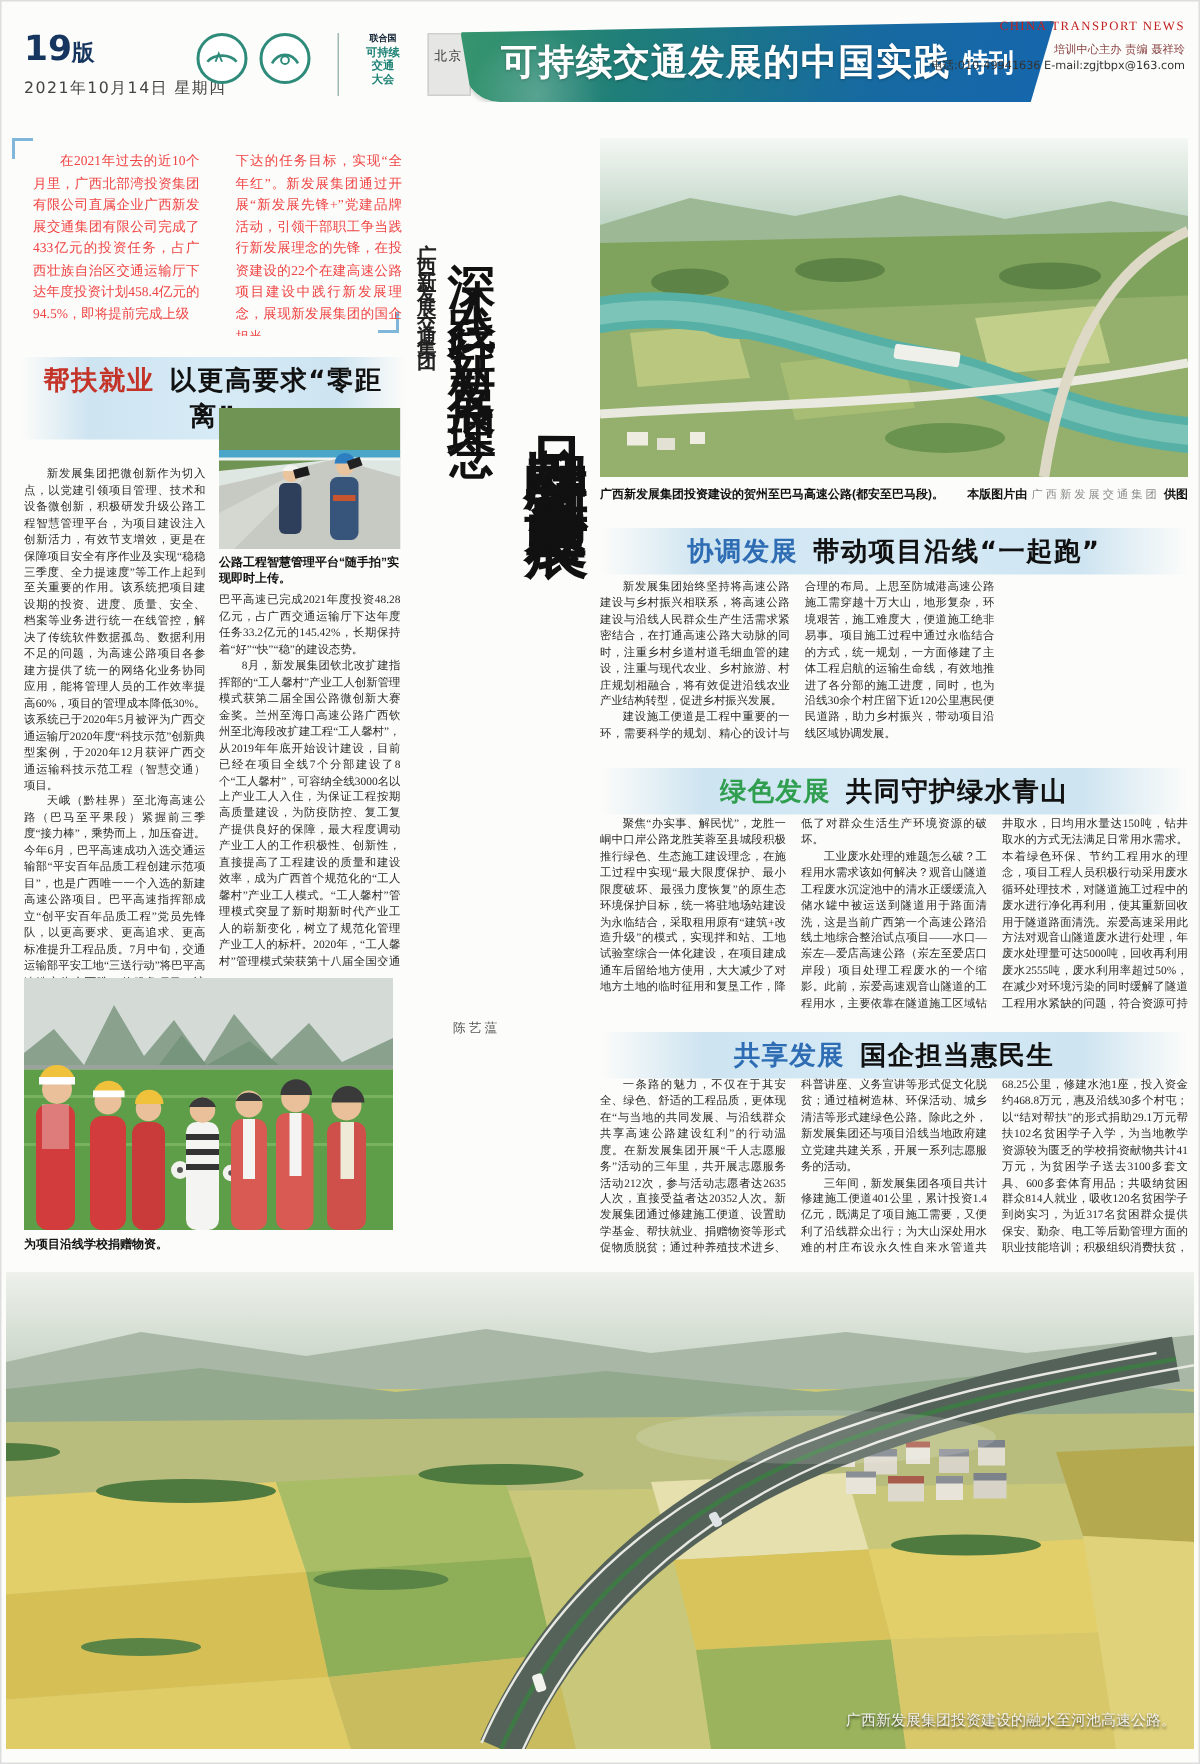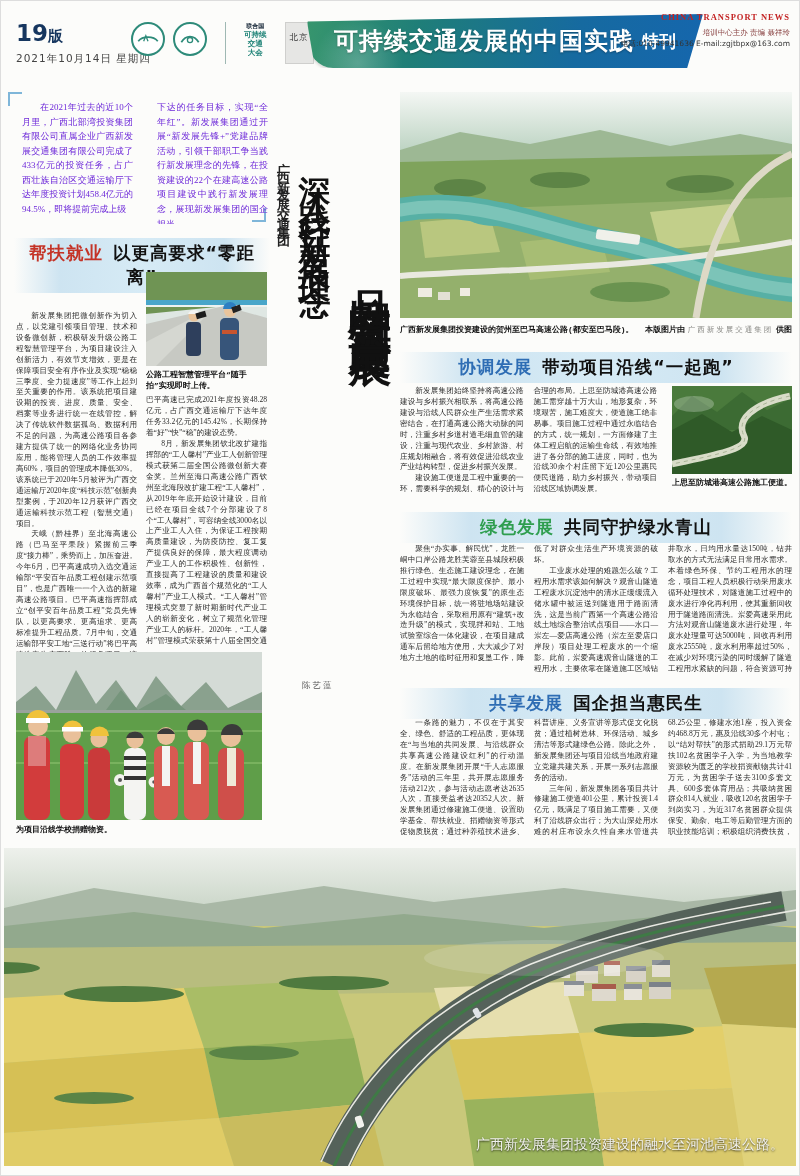--- a/index.html
+++ b/index.html
@@ -35,26 +35,26 @@
     border-radius:6px 2px 2px 26px / 14px 2px 2px 30px;
     clip-path: polygon(0 14%, 100% 0, 96% 100%, 2% 100%);
     display:flex; align-items:center; justify-content:center; gap:8px;
     box-shadow:0 2px 3px rgba(0,0,0,.15);
   }
   .banner::before { content:""; position:absolute; left:6px; top:4px; width:90px; height:90px;
     border-radius:50%; background:radial-gradient(circle,rgba(255,255,255,.22),rgba(255,255,255,0) 70%); }
   .banner .main { color:#fff; font-family:"DejaVu Sans",sans-serif; font-weight:900; font-size:24px; letter-spacing:1px; text-shadow:0 1px 2px rgba(0,0,0,.3); }
   .banner .sub  { color:#fff; font-family:"DejaVu Sans",sans-serif; font-weight:700; font-size:17px; }
   .masthead-cn { font-family:"Liberation Serif",serif; font-weight:bold; font-style:italic; font-size:21px; color:#c32222; letter-spacing:2px; }
-  .masthead-en { font-family:"Liberation Serif",serif; font-weight:bold; font-size:8.5px; color:#c32222; letter-spacing:1px;text-align:right; }
+  .masthead-en { font-family:"Liberation Serif",serif; font-weight:normal; font-size:8.5px; color:#c32222; letter-spacing:1px;text-align:right; }
   .mast-meta { font-size:7.5px; color:#8a4444; text-align:right; line-height:1.5; font-family:"DejaVu Sans",sans-serif; }
   .mast-meta .contact { color:#333; }
 
   
-  .intro { display:flex; gap:24px; color:#6d28d9; }
+  .intro { display:flex; gap:24px; color:#ef4444; }
   .intro .c { width:118px; font-size:9px; line-height:1.62; text-align:justify; }
   .intro p { text-indent:2em; }
   .intro p.cont { text-indent:0; }
   .cropmark { border-left:2px solid #7fb6d9; border-top:2px solid #7fb6d9; width:14px; height:14px; }
   .cropmark.br { border:none; border-right:2px solid #7fb6d9; border-bottom:2px solid #7fb6d9; }
 
   
   .sec-head { text-align:center; font-family:"DejaVu Sans",sans-serif; font-weight:900; font-size:17.5px;
     padding:3px 0 4px; letter-spacing:1px; color:#111;
     background:linear-gradient(90deg,rgba(190,220,238,0) 0%,rgba(190,220,238,.75) 18%,rgba(210,233,245,.9) 50%,rgba(190,220,238,.75) 82%,rgba(190,220,238,0) 100%); }
@@ -62,36 +62,36 @@
   .tag-red { color:#c43327; } .tag-blue { color:#2e6db4; } .tag-green { color:#2f9e4f; }
 
   
   .body { font-size:7.6px; line-height:1.44; text-align:justify; color:#2b2b2b; overflow:hidden; }
   .body p { text-indent:2em; }
   .body p.noindent { text-indent:0; }
   .twocol { display:flex; gap:9px; }
   .twocol .c { width:121px; overflow:hidden; }
   .cols2 { column-count:2; column-gap:10px; }
   .cols3 { column-count:3; column-gap:10px; }
-  .photo-cap { font-size:8px; font-weight:bold; line-height:1.4; color:#111; font-family:Liberation Mono, monospace; }
+  .photo-cap { font-size:8px; font-weight:bold; line-height:1.4; color:#111; font-family:Liberation Sans, sans-serif; }
   .photo-frame { background:#ccc; overflow:hidden; }
   .photo-frame svg { display:block; }
 
   
   .v { writing-mode:vertical-rl; text-orientation:upright; font-family:"DejaVu Sans",sans-serif; color:#111; }
   .v-org   { font-size:13px; font-weight:600; letter-spacing:9px; color:#222; }
   .v-sub   { font-size:32px; font-weight:900; letter-spacing:14px; }
   .v-title { font-size:43px; font-weight:900; letter-spacing:7px; }
   .byline { font-size:8.5px; color:#555; letter-spacing:2px; }
 
   .caption-row { display:flex; justify-content:space-between; align-items:baseline; }
   .credit { font-size:8px; font-weight:bold; color:#111; font-family:"DejaVu Sans",sans-serif; }
   .credit .nm { font-weight:normal; color:#8a8a86; letter-spacing:2px; font-size:7.5px; font-family:"Liberation Serif",serif; }
 
-  .bottom-cap { font-size:14px; color:#f2f2ee; text-shadow:0 1px 2px rgba(0,0,0,.8); font-family:"DejaVu Sans",sans-serif; }
+  .bottom-cap { font-size:10px; color:#f2f2ee; text-shadow:0 1px 2px rgba(0,0,0,.8); font-family:"DejaVu Sans",sans-serif; }
 </style>
 </head>
 <body>
 
 <div class="page">
 
   <div class="abs" style="left:16px; top:20px;">
     <div class="ed-num"><span>19</span><span class="ban">版</span></div>
     <div class="ed-date" style="margin-top:6px;">2021年10月14日  星期四</div>
   </div>
@@ -283,33 +283,20 @@
   </div>
 
   <div class="abs sec-head" style="left:400px; top:352px; width:392px;">
     <span class="tag tag-blue">协调发展</span><span>带动项目沿线“一起跑”</span>
   </div>
   <div class="abs" style="left:400px; top:386px; width:392px; height:122px; display:flex; gap:15px;">
     <div class="body cols2" style="width:263px; height:122px;">
       <p>新发展集团始终坚持将高速公路建设与乡村振兴相联系，将高速公路建设与沿线人民群众生产生活需求紧密结合，在打通高速公路大动脉的同时，注重乡村乡道村道毛细血管的建设，注重与现代农业、乡村旅游、村庄规划相融合，将有效促进沿线农业产业结构转型，促进乡村振兴发展。</p>
       <p>建设施工便道是工程中重要的一环，需要科学的规划、精心的设计与合理的布局。上思至防城港高速公路施工需穿越十万大山，地形复杂，环境艰苦，施工难度大，便道施工绝非易事。项目施工过程中通过永临结合的方式，统一规划，一方面修建了主体工程启航的运输生命线，有效地推进了各分部的施工进度，同时，也为沿线30余个村庄留下近120公里惠民便民道路，助力乡村振兴，带动项目沿线区域协调发展。</p>
     </div>
-    <div style="width:120px;">
-      <div class="photo-frame" style="width:120px; height:88px;">
-        <svg viewBox="0 0 120 88" width="120" height="88" preserveAspectRatio="none">
-          <rect width="120" height="88" fill="#4a7a3c"></rect>
-          <polygon points="0,30 20,10 45,26 70,6 95,24 120,12 120,44 0,44" fill="#3c6b33"></polygon>
-          <polygon points="0,44 30,28 60,46 90,30 120,44 120,88 0,88" fill="#2f5a28"></polygon>
-          <ellipse cx="22" cy="18" rx="20" ry="8" fill="#ffffff" opacity=".25"></ellipse>
-          <path d="M118,10 C80,18 64,34 72,50 C78,62 48,68 10,76 L0,78" stroke="#d8dcc8" stroke-width="6.5" fill="none"></path>
-          <path d="M118,10 C80,18 64,34 72,50 C78,62 48,68 10,76 L0,78" stroke="#a9b496" stroke-width="1" fill="none" stroke-dasharray="4 4"></path>
-        </svg>
-      </div>
-      <div class="photo-cap" style="margin-top:3px;">上思至防城港高速公路施工便道。</div>
-    </div>
   </div>
 
   <div class="abs sec-head" style="left:400px; top:512px; width:392px;">
     <span class="tag tag-green">绿色发展</span><span>共同守护绿水青山</span>
   </div>
   <div class="abs body cols3" style="left:400px; top:544px; width:392px; height:140px;">
     <p>聚焦“办实事、解民忧”，龙胜一峒中口岸公路龙胜芙蓉至县城段积极推行绿色、生态施工建设理念，在施工过程中实现“最大限度保护、最小限度破坏、最强力度恢复”的原生态环境保护目标，统一将驻地场站建设为永临结合，采取租用原有“建筑+改造升级”的模式，实现拌和站、工地试验室综合一体化建设，在项目建成通车后留给地方使用，大大减少了对地方土地的临时征用和复垦工作，降低了对群众生活生产环境资源的破坏。</p>
     <p>工业废水处理的难题怎么破？工程用水需求该如何解决？观音山隧道工程废水沉淀池中的清水正缓缓流入储水罐中被运送到隧道用于路面清洗，这是当前广西第一个高速公路沿线土地综合整治试点项目——水口—岽左—爱店高速公路（岽左至爱店口岸段）项目处理工程废水的一个缩影。此前，岽爱高速观音山隧道的工程用水，主要依靠在隧道施工区域钻井取水，日均用水量达150吨，钻井取水的方式无法满足日常用水需求。本着绿色环保、节约工程用水的理念，项目工程人员积极行动采用废水循环处理技术，对隧道施工过程中的废水进行净化再利用，使其重新回收用于隧道路面清洗。岽爱高速采用此方法对观音山隧道废水进行处理，年废水处理量可达5000吨，回收再利用废水2555吨，废水利用率超过50%，在减少对环境污染的同时缓解了隧道工程用水紧缺的问题，符合资源可持续发展的需要，有效地保护了观音山隧道周边的自然环境。</p>
   </div>
 

